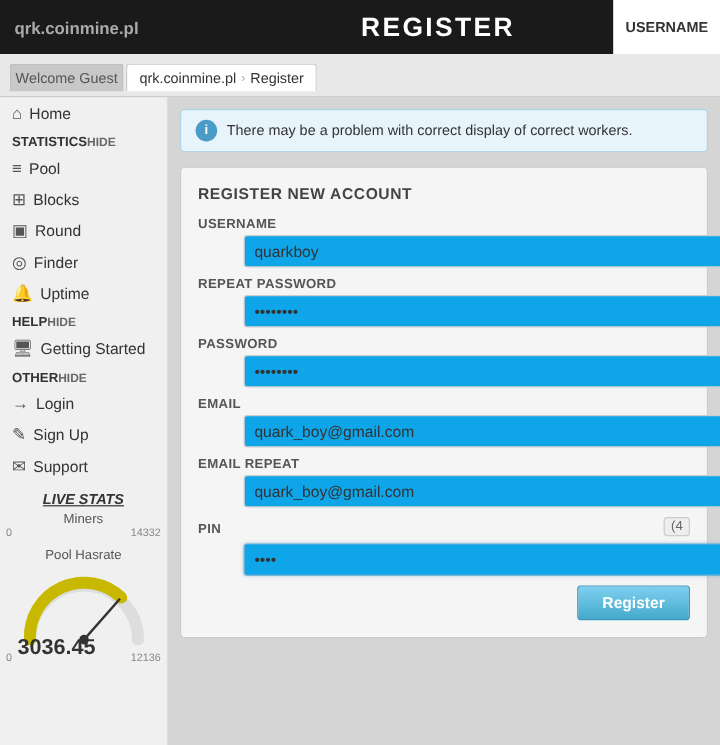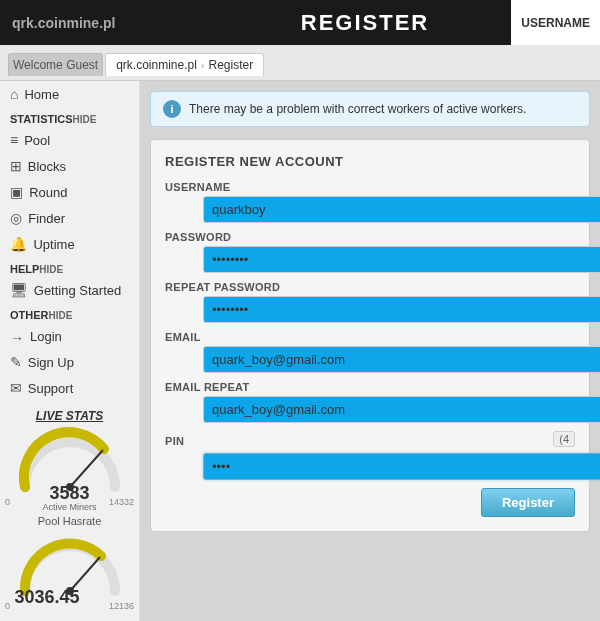--- a/index.html
+++ b/index.html
@@ -350,37 +350,22 @@
       <span class="icon">✎</span>
       <span>Sign Up</span>
     </div>
     <div class="sidebar-item">
       <span class="icon">✉</span>
       <span>Support</span>
     </div>
 
     <div class="live-stats">
       <div class="live-stats-title">LIVE STATS</div>
-
-      <div class="gauge-container">
-        <svg class="gauge" width="110" height="65" viewBox="0 0 110 65">
-
-          <path d="M10,60 A45,45 0 0,1 100,60" fill="none" stroke="#ddd" stroke-width="10" stroke-linecap="round"></path>
-
-          <path d="M10,60 A45,45 0 0,1 89,22" fill="none" stroke="#c8b800" stroke-width="10" stroke-linecap="round"></path>
-
-          <line x1="55" y1="60" x2="88" y2="23" stroke="#333" stroke-width="2"></line>
-
-          <circle cx="55" cy="60" r="4" fill="#333"></circle>
-        </svg>
-        <div style="text-align:center; margin-top:-8px;">
-          <div class="gauge-number">3583</div>
-          <div class="gauge-sub">Active Miners</div>
-        </div>
-      </div>
+      <div class="stats-label">Miners</div>
+
       <div class="gauge-minmax">
         <span>0</span>
         <span>14332</span>
       </div>
 
       <div class="stats-label" style="margin-top:8px;">Pool Hasrate</div>
 
       <div class="gauge-container">
         <svg class="gauge" width="110" height="65" viewBox="0 0 110 65">
           <path d="M10,60 A45,45 0 0,1 100,60" fill="none" stroke="#ddd" stroke-width="10" stroke-linecap="round"></path>
@@ -397,38 +382,38 @@
         <span>0</span>
         <span>12136</span>
       </div>
     </div>
   </div>
 
   <div class="main-content">
 
     <div class="alert-box">
       <div class="alert-icon">i</div>
-      <span class="alert-text">There may be a problem with correct workers of active workers.</span>
+      <span class="alert-text">There may be a problem with correct display of correct workers.</span>
     </div>
 
     <div class="register-box">
       <div class="register-title">REGISTER NEW ACCOUNT</div>
 
       <div class="form-group">
         <label class="form-label">USERNAME</label>
         <input class="form-input" type="text" value="quarkboy" style="">
       </div>
 
       <div class="form-group">
+        <label class="form-label">REPEAT PASSWORD</label>
+        <input class="form-input" type="password" value="••••••••" style="">
+      </div>
+
+      <div class="form-group">
         <label class="form-label">PASSWORD</label>
-        <input class="form-input" type="password" value="••••••••" style="">
-      </div>
-
-      <div class="form-group">
-        <label class="form-label">REPEAT PASSWORD</label>
         <input class="form-input" type="password" value="••••••••" style="">
       </div>
 
       <div class="form-group">
         <label class="form-label">EMAIL</label>
         <input class="form-input" type="email" value="quark_boy@gmail.com" style="">
       </div>
 
       <div class="form-group">
         <label class="form-label">EMAIL REPEAT</label>

